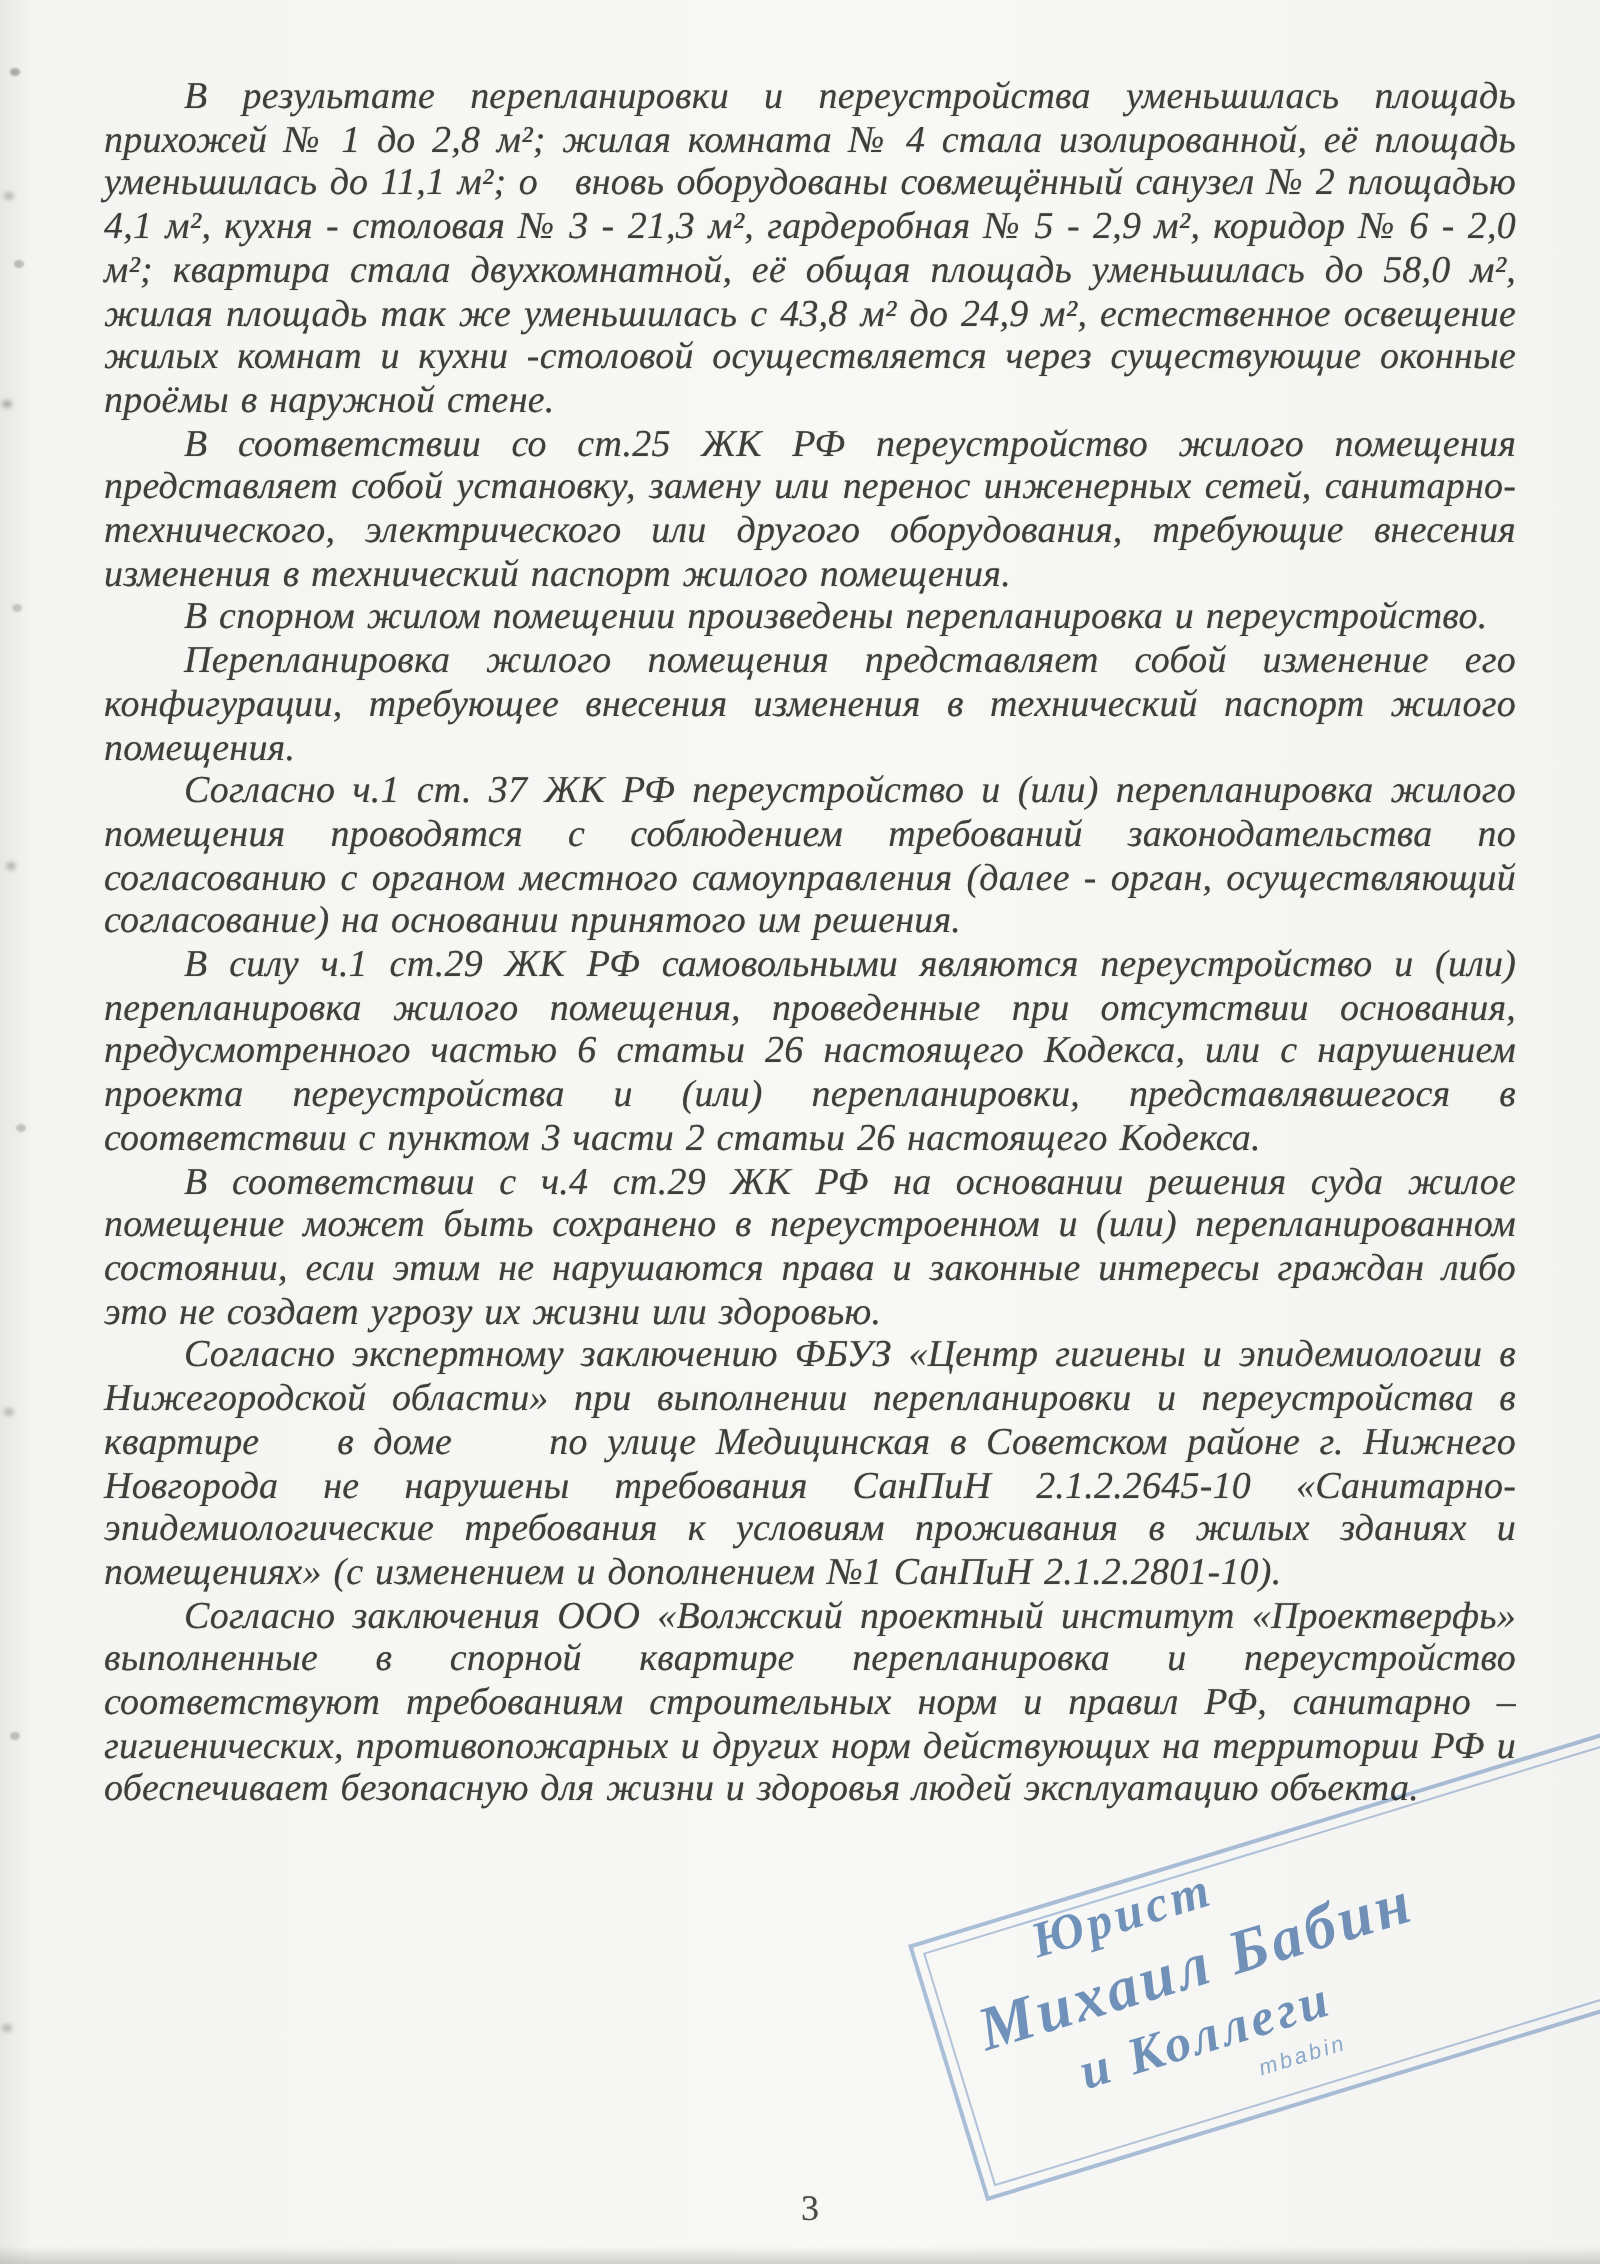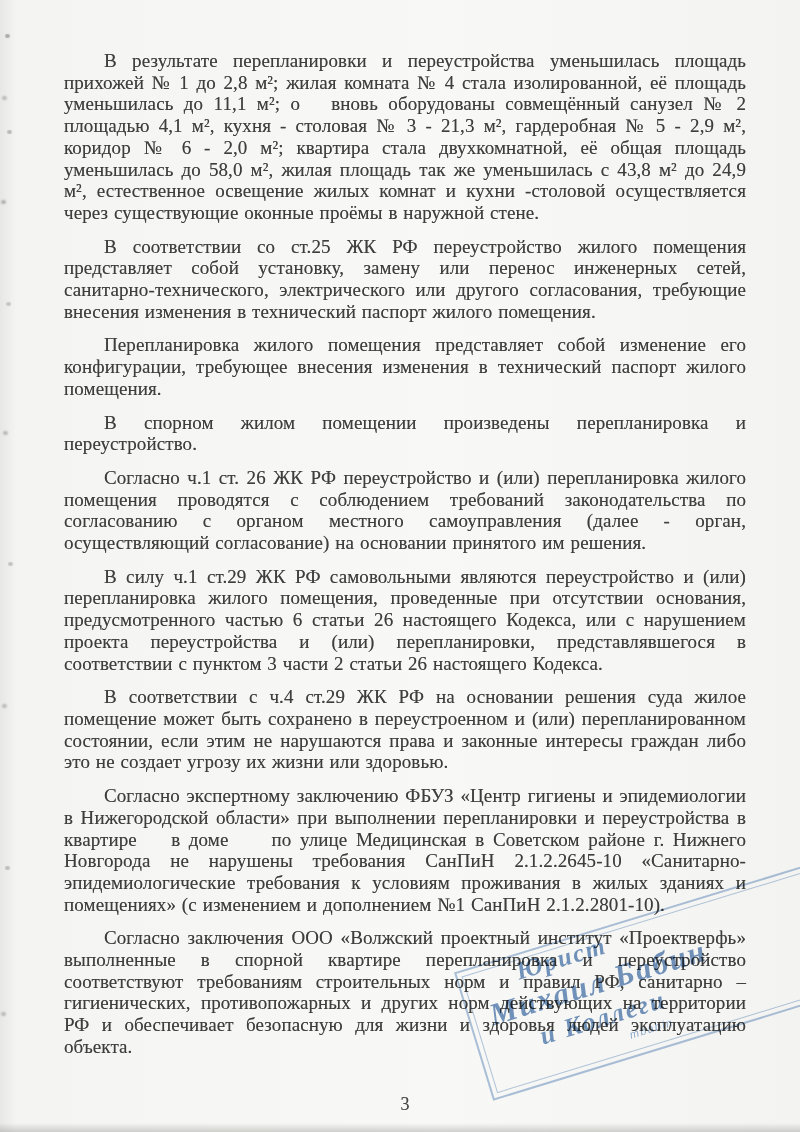--- a/index.html
+++ b/index.html
@@ -34,21 +34,21 @@
     position: absolute;
     left: 52px; top: 38px; width: 706px;
     color: #3e3e3c;
     font-size: 19px;
     line-height: 21.7px;
     text-align: justify;
     word-spacing: 1px;
     letter-spacing: 0.1px;
     text-shadow: 0 0 0.5px rgba(62,62,60,0.55);
   }
-  .content p { margin: 12px; text-indent: 40px; }
+  .content p { margin: 0; text-indent: 40px; font-style: italic; }
   .page-number {
     position: absolute; top: 1094px; left: 52px; width: 706px;
     text-align: center;
     color: #4a4a48; font-size: 18px;
     text-shadow: 0 0 0.5px rgba(62,62,60,0.5);
   }
   
   .stamp {
     position: absolute;
     left: 465px; top: 912px;
@@ -91,24 +91,24 @@
   }
 </style>
 </head>
 <body>
 
 <div class="page">
   <div class="noise"></div>
 
   <div class="content">
     <p>В результате перепланировки и переустройства  уменьшилась площадь прихожей № 1 до 2,8 м²;  жилая комната № 4 стала изолированной, её площадь уменьшилась до 11,1 м²; о &nbsp;&nbsp;вновь оборудованы совмещённый санузел № 2 площадью 4,1 м², кухня - столовая № 3 - 21,3 м², гардеробная № 5 - 2,9 м², коридор № 6 - 2,0 м²; квартира стала двухкомнатной, её общая площадь уменьшилась до 58,0 м², жилая площадь так же уменьшилась с 43,8 м² до 24,9 м², естественное освещение жилых комнат и кухни -столовой осуществляется через существующие оконные проёмы в наружной стене.</p>
-    <p>В соответствии со ст.25 ЖК РФ переустройство жилого помещения представляет собой установку, замену или перенос инженерных сетей, санитарно-технического, электрического или другого согласования, требующие внесения изменения в технический паспорт жилого помещения.</p>
+    <p>В соответствии со ст.25 ЖК РФ переустройство жилого помещения представляет собой установку, замену или перенос инженерных сетей, санитарно-технического, электрического или другого оборудования, требующие внесения изменения в технический паспорт жилого помещения.</p>
+    <p>В спорном жилом помещении произведены перепланировка и переустройство.</p>
     <p>Перепланировка жилого помещения представляет собой изменение его конфигурации, требующее внесения изменения в технический паспорт жилого помещения.</p>
-    <p>В спорном жилом помещении произведены перепланировка и переустройство.</p>
-    <p>Согласно ч.1 ст. 26 ЖК РФ переустройство и (или) перепланировка жилого помещения проводятся с соблюдением требований законодательства по согласованию с органом местного самоуправления (далее - орган, осуществляющий согласование) на основании принятого им решения.</p>
+    <p>Согласно ч.1 ст. 37 ЖК РФ переустройство и (или) перепланировка жилого помещения проводятся с соблюдением требований законодательства по согласованию с органом местного самоуправления (далее - орган, осуществляющий согласование) на основании принятого им решения.</p>
     <p>В силу ч.1 ст.29 ЖК РФ самовольными являются переустройство и (или) перепланировка жилого помещения, проведенные при отсутствии основания, предусмотренного частью 6 статьи 26 настоящего Кодекса, или с нарушением проекта переустройства и (или) перепланировки, представлявшегося в соответствии с пунктом 3 части 2 статьи 26 настоящего Кодекса.</p>
     <p>В соответствии с ч.4 ст.29 ЖК РФ на основании решения суда жилое помещение может быть сохранено в переустроенном и (или) перепланированном состоянии, если этим не нарушаются права и законные интересы граждан либо это не создает угрозу их жизни или здоровью.</p>
     <p>Согласно экспертному заключению ФБУЗ «Центр гигиены и эпидемиологии в Нижегородской области» при выполнении перепланировки и переустройства в квартире&nbsp;&nbsp;&nbsp; в доме&nbsp;&nbsp;&nbsp;&nbsp; по улице Медицинская в Советском районе г. Нижнего Новгорода не нарушены требования СанПиН 2.1.2.2645-10 «Санитарно-эпидемиологические требования к условиям проживания в жилых зданиях и помещениях» (с изменением и дополнением №1 СанПиН 2.1.2.2801-10).</p>
     <p>Согласно заключения ООО «Волжский проектный институт «Проектверфь» выполненные в спорной квартире перепланировка и переустройство соответствуют требованиям строительных норм и правил РФ, санитарно – гигиенических, противопожарных и других норм действующих  на территории РФ и обеспечивает безопасную для жизни и здоровья людей эксплуатацию объекта.</p>
   </div>
 
   <div class="stamp">
     <div class="stamp-border-inner"></div>
     <div class="stamp-l1">Юрист</div>
     <div class="stamp-l2">Михаил Бабин</div>

